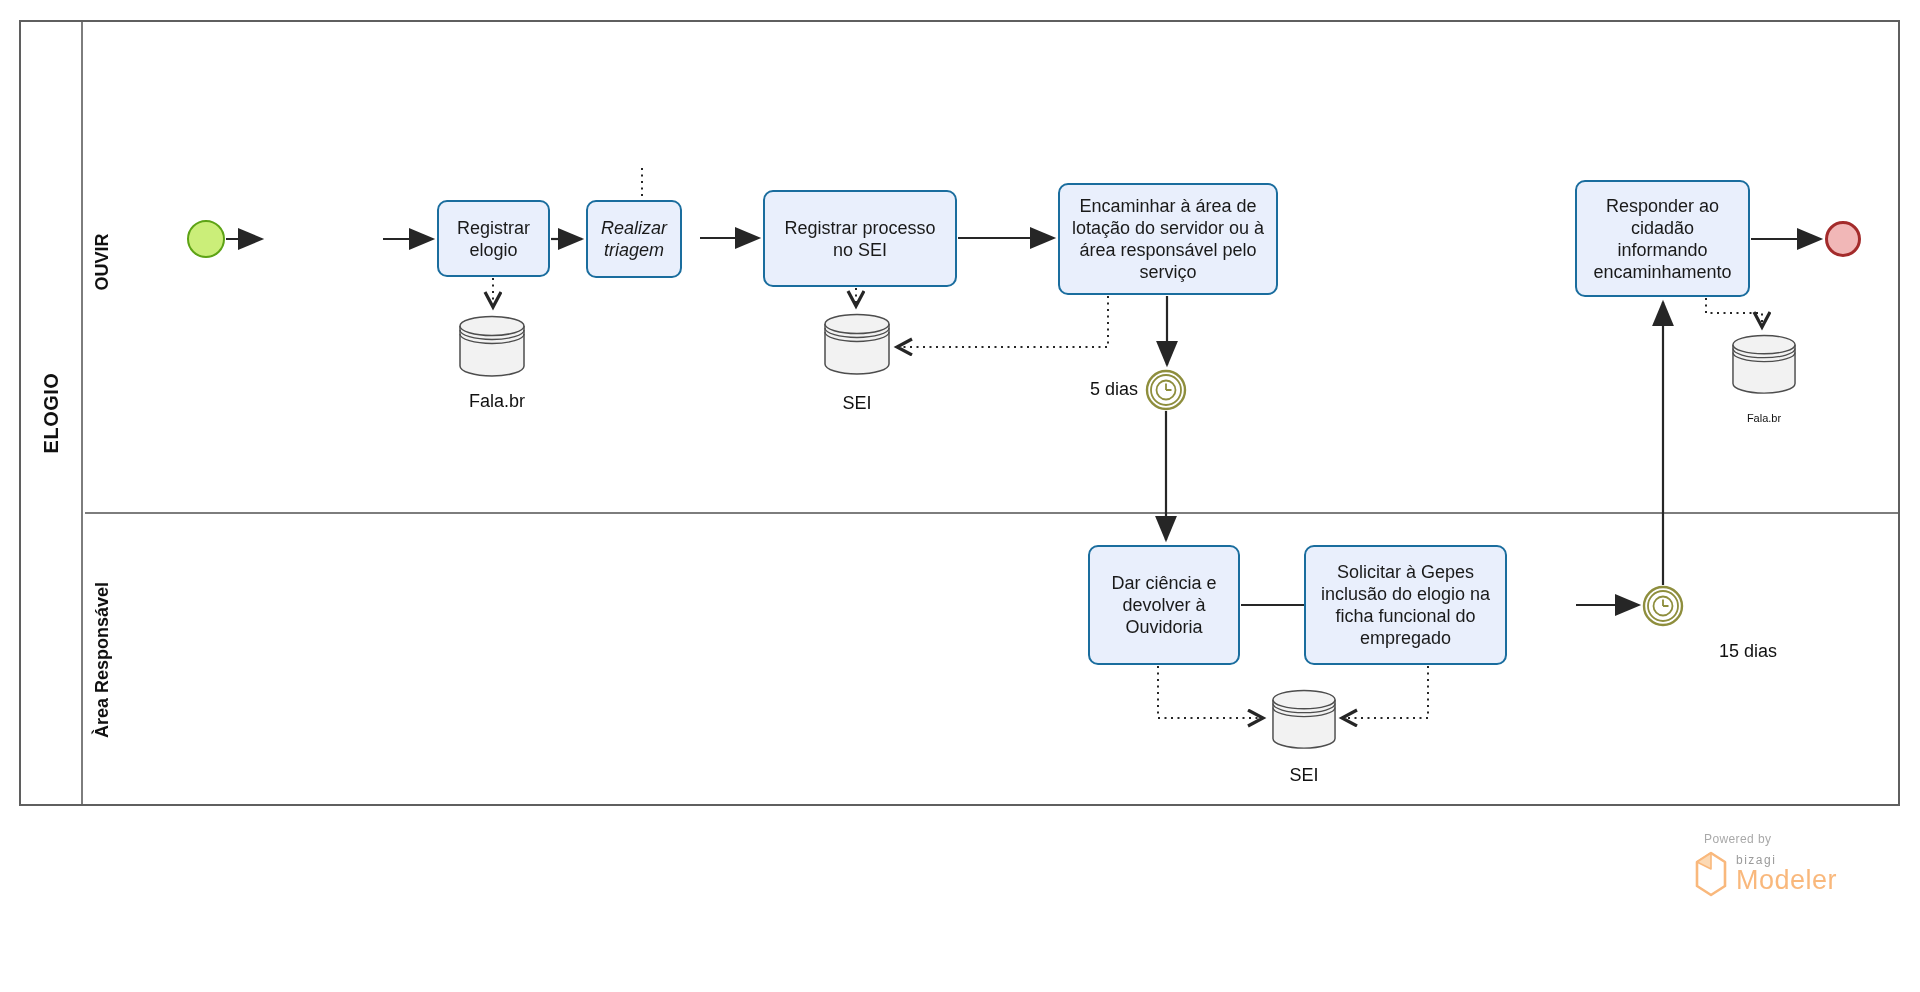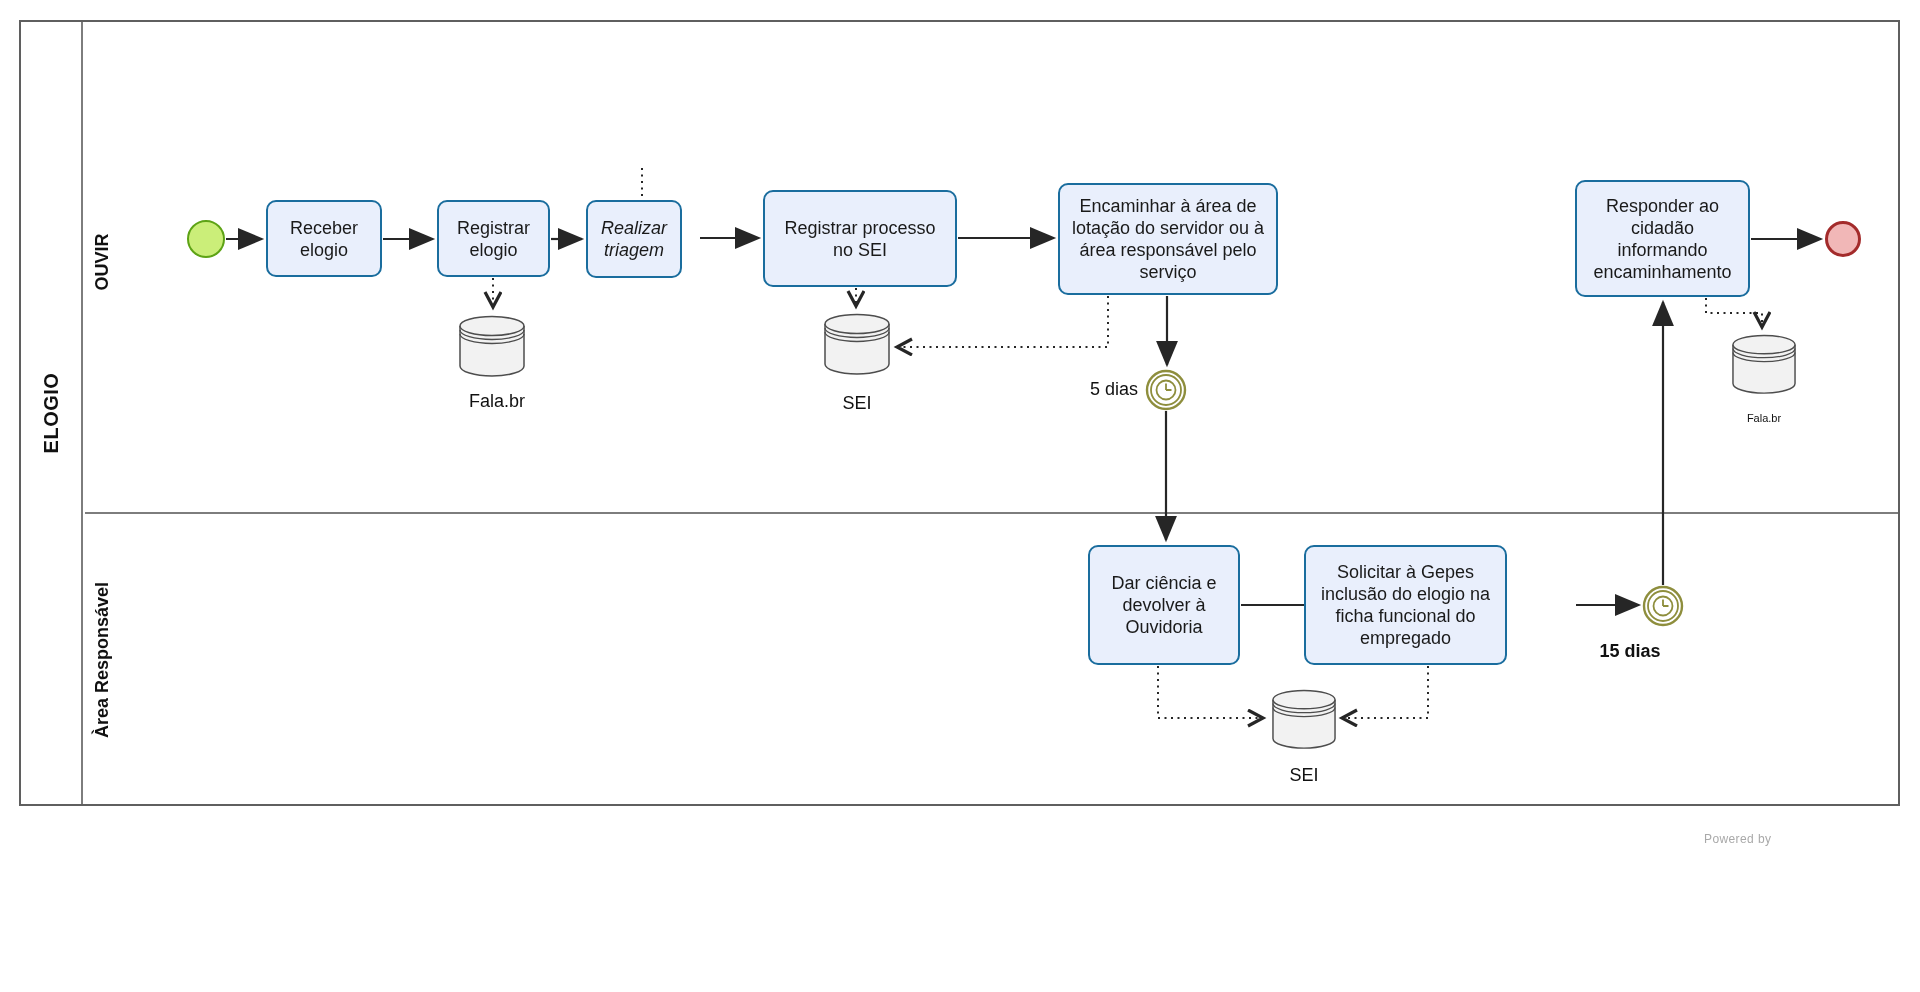--- a/index.html
+++ b/index.html
@@ -91,21 +91,20 @@
       <path d="M1108 296 V347 H897" marker-end="url(#oarr)"></path>
       <path d="M1158 666 V718 H1263" marker-end="url(#oarr)"></path>
       <path d="M1428 666 V718 H1342" marker-end="url(#oarr)"></path>
       <path d="M1706 298 V313 H1762 V327" marker-end="url(#oarr)"></path>
     </g>
   </svg>
 
   <div class="event event-start"></div>
   <div class="event event-end"></div>
 
-  <div class="task" style="left:266px;top:200px;width:116px;height:77px;">Receber elogio</div>
   <div class="task" style="left:437px;top:200px;width:113px;height:77px;">Registrar elogio</div>
   <div class="task" style="left:586px;top:200px;width:96px;height:78px;font-style:italic;">Realizar triagem</div>
   <div class="task" style="left:763px;top:190px;width:194px;height:97px;">Registrar processo no SEI</div>
   <div class="task" style="left:1058px;top:183px;width:220px;height:112px;padding:10px 6px;">Encaminhar à área de lotação do servidor ou à área responsável pelo serviço</div>
   <div class="task" style="left:1088px;top:545px;width:152px;height:120px;">Dar ciência e devolver à Ouvidoria</div>
   <div class="task" style="left:1304px;top:545px;width:203px;height:120px;">Solicitar à Gepes inclusão do elogio na ficha funcional do empregado</div>
   <div class="task" style="left:1575px;top:180px;width:175px;height:117px;padding:10px 13px;">Responder ao cidadão informando encaminhamento</div>
 
   <svg class="timer" style="left:1144px;top:368px;" width="44" height="44" viewBox="0 0 44 44">
     <circle cx="22" cy="22" r="19" fill="#fff" stroke="#8e8e3d" stroke-width="2.4"></circle>
@@ -113,21 +112,21 @@
     <circle cx="22" cy="22" r="9.5" fill="none" stroke="#8e8e3d" stroke-width="1.8"></circle>
     <path d="M22 22 V15.5 M22 22 H27.5" stroke="#8e8e3d" stroke-width="1.8" fill="none"></path>
   </svg>
   <svg class="timer" style="left:1641px;top:584px;" width="44" height="44" viewBox="0 0 44 44">
     <circle cx="22" cy="22" r="19" fill="#fff" stroke="#8e8e3d" stroke-width="2.4"></circle>
     <circle cx="22" cy="22" r="15" fill="none" stroke="#8e8e3d" stroke-width="1.8"></circle>
     <circle cx="22" cy="22" r="9.5" fill="none" stroke="#8e8e3d" stroke-width="1.8"></circle>
     <path d="M22 22 V15.5 M22 22 H27.5" stroke="#8e8e3d" stroke-width="1.8" fill="none"></path>
   </svg>
   <div class="lbl" style="left:1090px;top:379px;">5 dias</div>
-  <div class="lbl lbl-c" style="left:1630px;top:641px;font-weight:bold;">15 dias</div>
+  <div class="lbl lbl-c" style="left:1748px;top:641px;">15 dias</div>
 
   <svg class="store" style="left:458px;top:314px;" width="68" height="66" viewBox="0 0 68 66">
     <path d="M2 12 V52 A32 10 0 0 0 66 52 V12" fill="#f2f2f2" stroke="#4d4d4d" stroke-width="1.5"></path>
     <ellipse cx="34" cy="12" rx="32" ry="9.5" fill="#f2f2f2" stroke="#4d4d4d" stroke-width="1.5"></ellipse>
     <path d="M2 16 A32 9.5 0 0 0 66 16 M2 20 A32 9.5 0 0 0 66 20" fill="none" stroke="#4d4d4d" stroke-width="1.3"></path>
   </svg>
   <svg class="store" style="left:823px;top:312px;" width="68" height="66" viewBox="0 0 68 66">
     <path d="M2 12 V52 A32 10 0 0 0 66 52 V12" fill="#f2f2f2" stroke="#4d4d4d" stroke-width="1.5"></path>
     <ellipse cx="34" cy="12" rx="32" ry="9.5" fill="#f2f2f2" stroke="#4d4d4d" stroke-width="1.5"></ellipse>
     <path d="M2 16 A32 9.5 0 0 0 66 16 M2 20 A32 9.5 0 0 0 66 20" fill="none" stroke="#4d4d4d" stroke-width="1.3"></path>
@@ -143,15 +142,25 @@
     <path d="M2 16 A32 9.5 0 0 0 66 16 M2 20 A32 9.5 0 0 0 66 20" fill="none" stroke="#4d4d4d" stroke-width="1.3"></path>
   </svg>
   <div class="lbl lbl-c" style="left:497px;top:391px;">Fala.br</div>
   <div class="lbl lbl-c" style="left:857px;top:393px;">SEI</div>
   <div class="lbl lbl-c" style="left:1304px;top:765px;">SEI</div>
   <div class="lbl lbl-sm lbl-c" style="left:1764px;top:412px;">Fala.br</div>
 
 
   <div class="logo">
     <div class="powered">Powered by</div>
+    <div class="row">
+      <svg class="hex" width="34" height="48" viewBox="0 0 34 48">
+        <path d="M17 3 L31 12 V36 L17 45 L3 36 V12 Z" fill="#ffffff" stroke="#f9b87c" stroke-width="2.6" stroke-linejoin="round"></path>
+        <path d="M3 12 L17 3 V19 Z" fill="#fcd9b4" stroke="#f9b87c" stroke-width="1.6" stroke-linejoin="round"></path>
+      </svg>
+      <div class="words">
+        <div class="brand">bizagi</div>
+        <div class="product">Modeler</div>
+      </div>
+    </div>
   </div>
 
 </div>
 
 </body></html>

